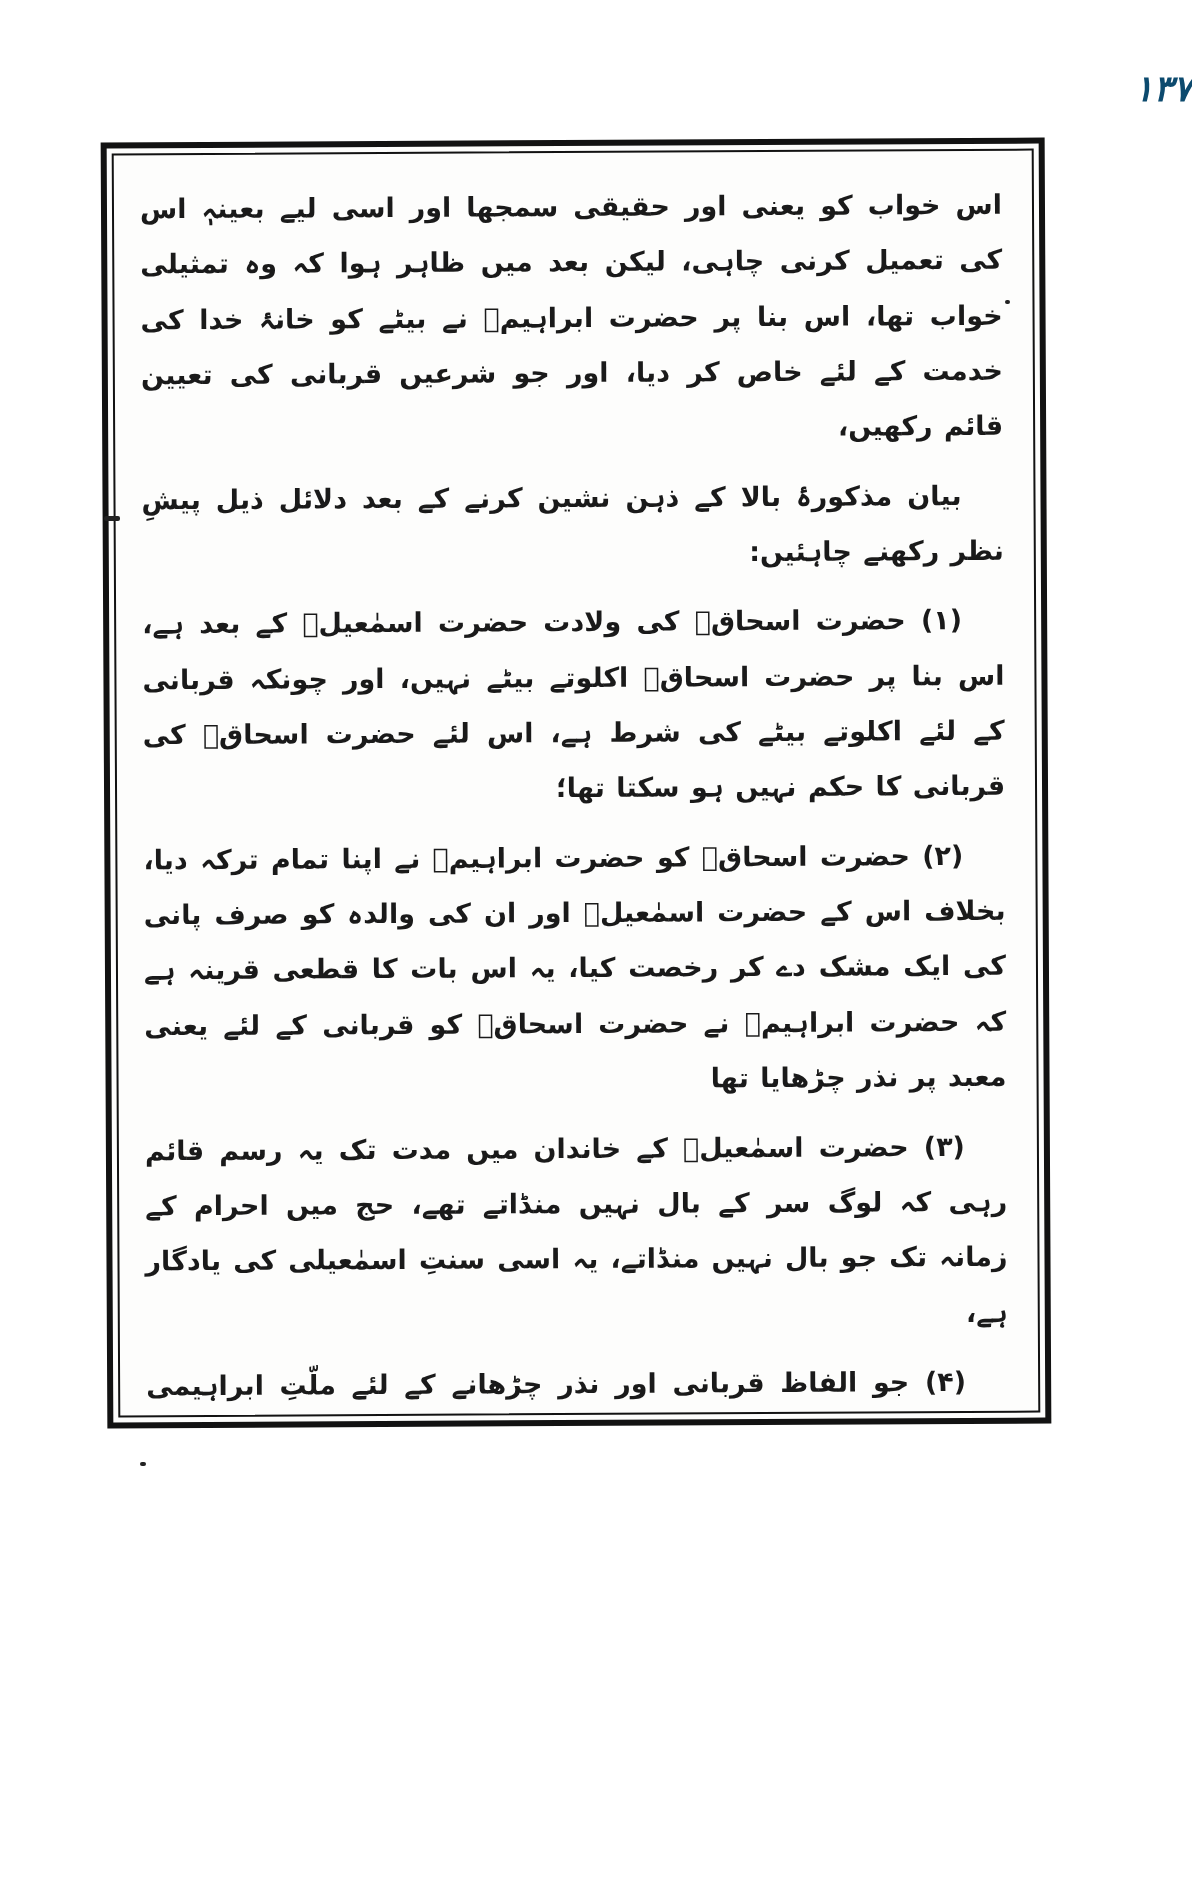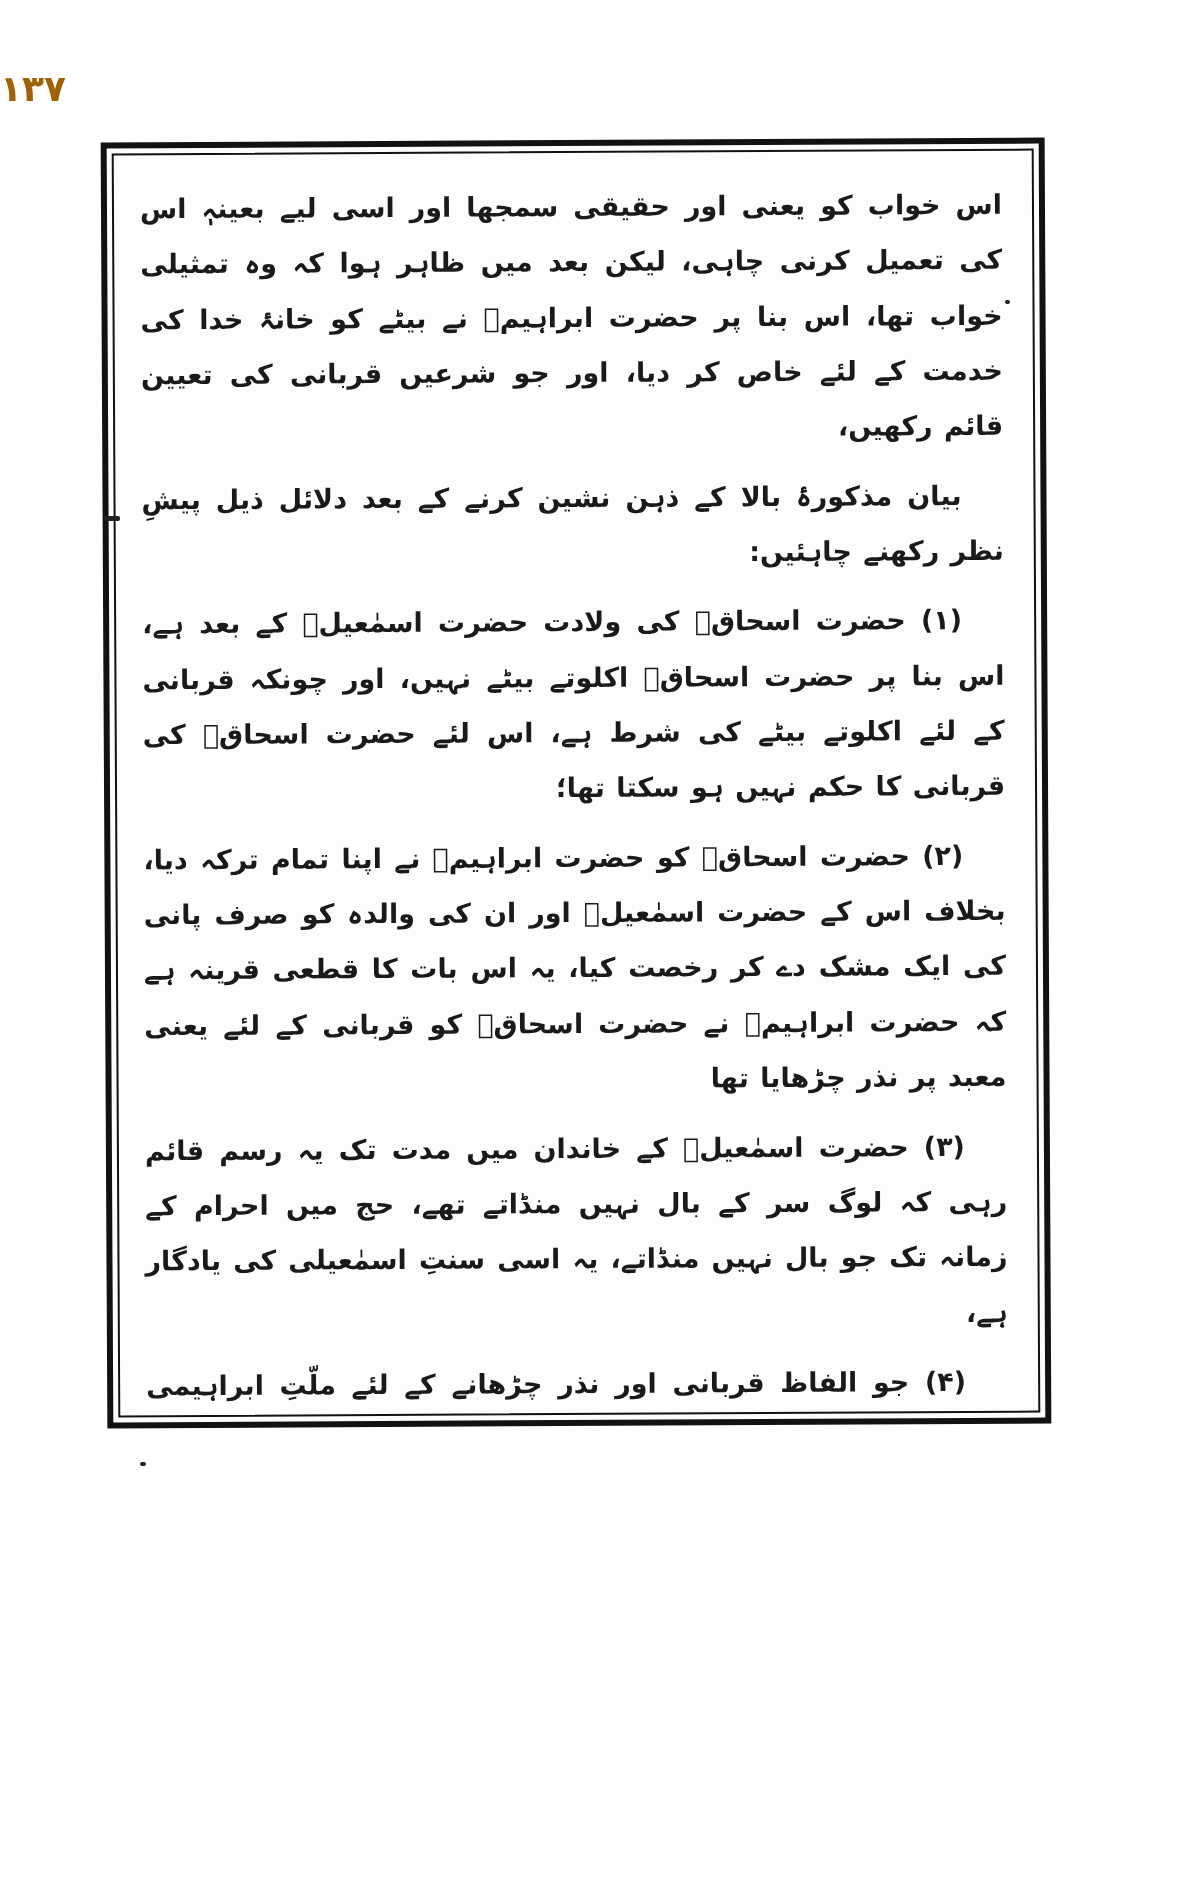--- a/index.html
+++ b/index.html
@@ -13,25 +13,26 @@
     height: 1891px;
     position: relative;
     overflow: hidden;
     color: #161616;
   }
   .page-number {
     position: absolute;
     top: 68px;
     left: 0;
     right: 0;
-    text-align: left;
+    text-align: right;
     font-size: 36px;
     font-weight: 700;
     letter-spacing: 2px;
-    color: #a16207;
+    color: #0c4a6e;
+    font-style: italic;
   }
   .frame-outer {
     position: absolute;
     top: 140px;
     left: 104px;
     width: 944px;
     height: 1286px;
     border: 6px solid #121212;
     padding: 5px;
     box-sizing: border-box;

